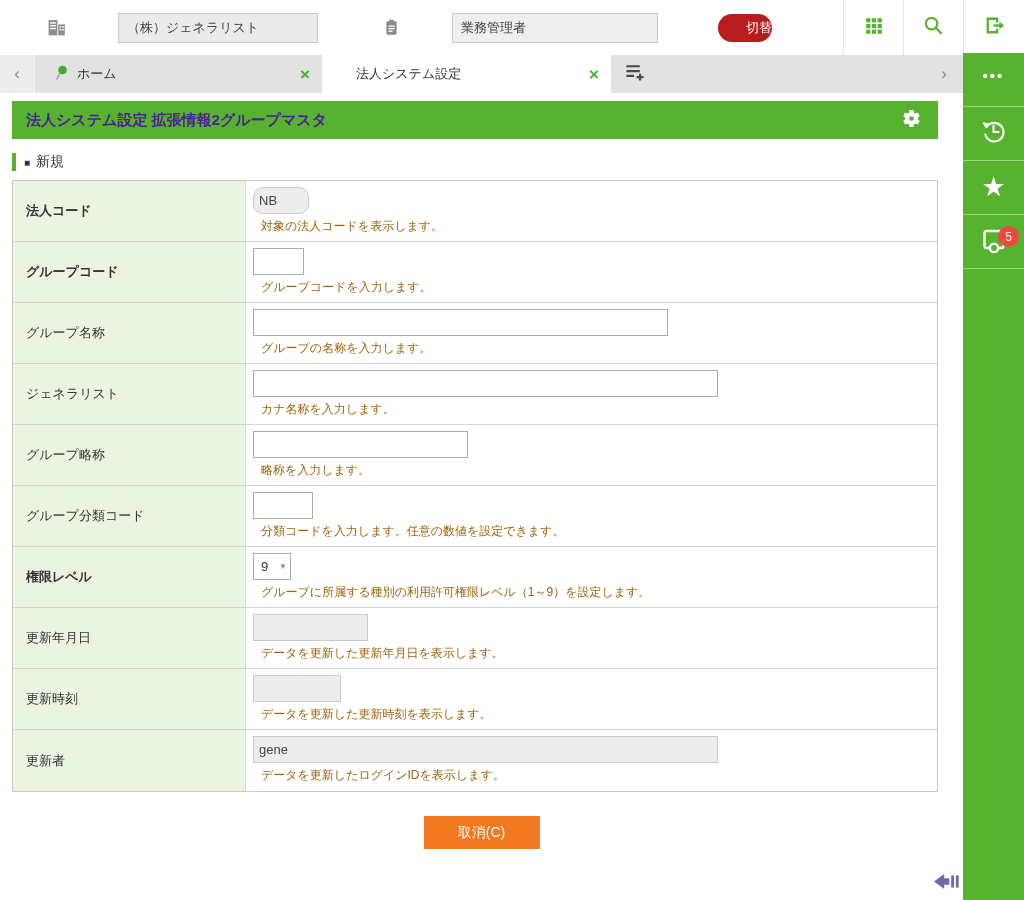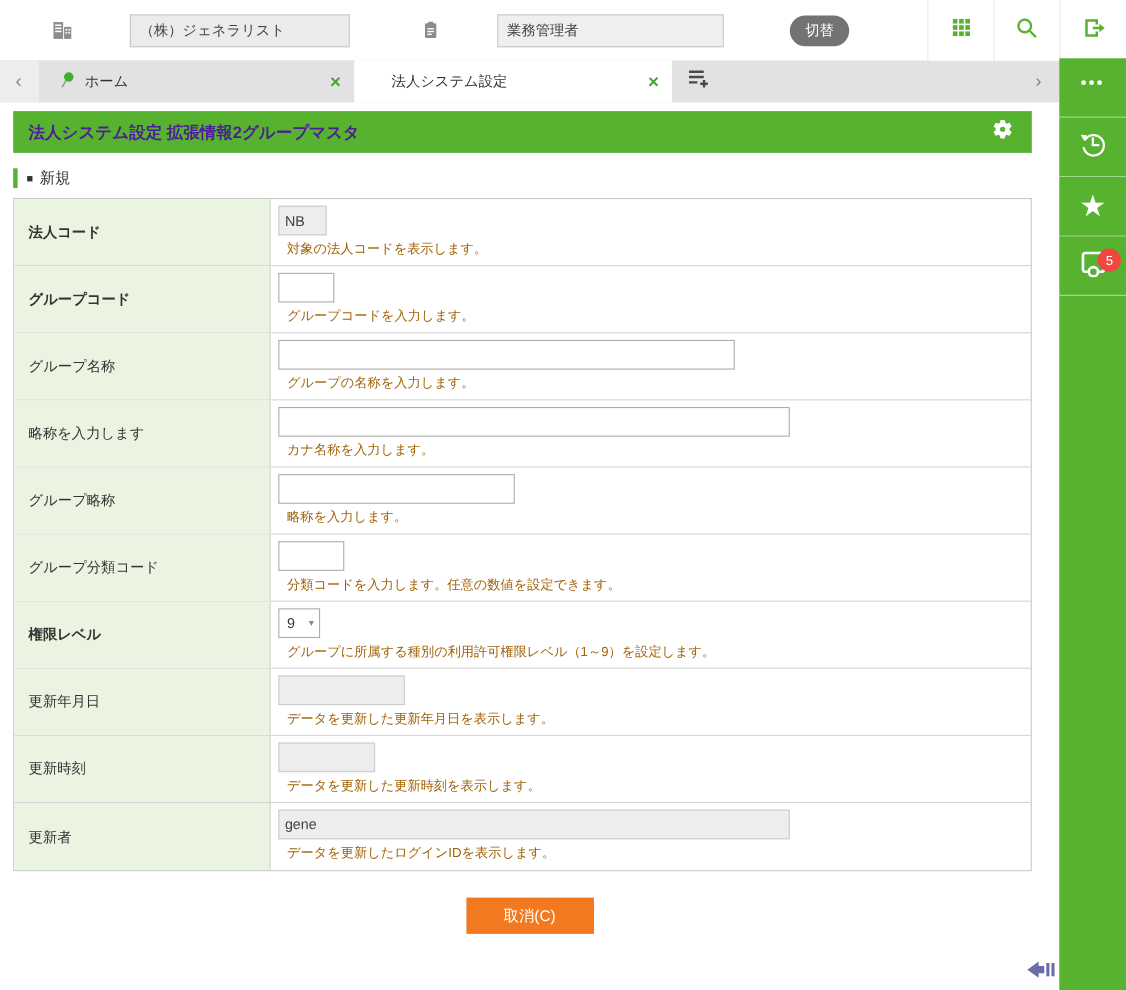--- a/index.html
+++ b/index.html
@@ -15,21 +15,21 @@
   .topbar .icn { flex:0 0 auto; display:flex; align-items:center; justify-content:center; }
   .top-input {
     height:30px; border:1px solid #c9c9c9; background:#ebebeb; font-size:13px; color:#444;
     padding:0 8px; font-family:inherit;
   }
   .company-input { width:200px; margin-left:9px; }
   .role-input { width:206px; margin-left:9px; background:#efefef; }
   .clip-gap { margin-left:22px; }
   .switch-btn {
     margin-left:18px; width:54px; height:28px; border:none; border-radius:14px;
-    background:#737373; color:#fff; font-size:13px; font-family:inherit; cursor:pointer;
+    background:#b91c1c; color:#fff; font-size:13px; font-family:inherit; cursor:pointer;text-align:right;
   }
   .topbar-right { margin-left:auto; display:flex; height:55px; }
   .top-cell { width:60px; height:55px; border-left:1px solid #e8e8e8; display:flex; align-items:center; justify-content:center; cursor:pointer; background:#fff; }
   .top-cell:last-child { width:61px; }
 
   
   .tabstrip { width:963px; height:38px; background:#e2e2e2; display:flex; align-items:stretch; }
   .tab-scroll { width:34px; display:flex; align-items:center; justify-content:center;
     background:#ededed; color:#888; font-size:17px; cursor:pointer; }
   .tab { display:flex; align-items:center; cursor:pointer; font-size:13px; color:#333; }
@@ -217,21 +217,21 @@
       <span class="section-bar"></span>
       <span class="section-marker">■</span>
       <span class="section-title">新規</span>
     </div>
 
     <div class="form-table">
 
       <div class="frow">
         <div class="flabel bold">法人コード</div>
         <div class="fctrl">
-          <input class="fld" style="width: 44px;" disabled="" value="NB">
+          <input class="fld" style="width: 56px; border-radius: 10px;" disabled="" value="NB">
           <div class="hint">対象の法人コードを表示します。</div>
         </div>
       </div>
 
       <div class="frow">
         <div class="flabel bold">グループコード</div>
         <div class="fctrl">
           <input class="fld" style="width: 51px;" value="">
           <div class="hint">グループコードを入力します。</div>
         </div>
@@ -239,21 +239,21 @@
 
       <div class="frow">
         <div class="flabel">グループ名称</div>
         <div class="fctrl">
           <input class="fld" style="width: 415px;" value="">
           <div class="hint">グループの名称を入力します。</div>
         </div>
       </div>
 
       <div class="frow">
-        <div class="flabel">略称を入力します</div>
+        <div class="flabel">ジェネラリスト</div>
         <div class="fctrl">
           <input class="fld" style="width: 465px;" value="">
           <div class="hint">カナ名称を入力します。</div>
         </div>
       </div>
 
       <div class="frow">
         <div class="flabel">グループ略称</div>
         <div class="fctrl">
           <input class="fld" style="width: 215px;" value="">

